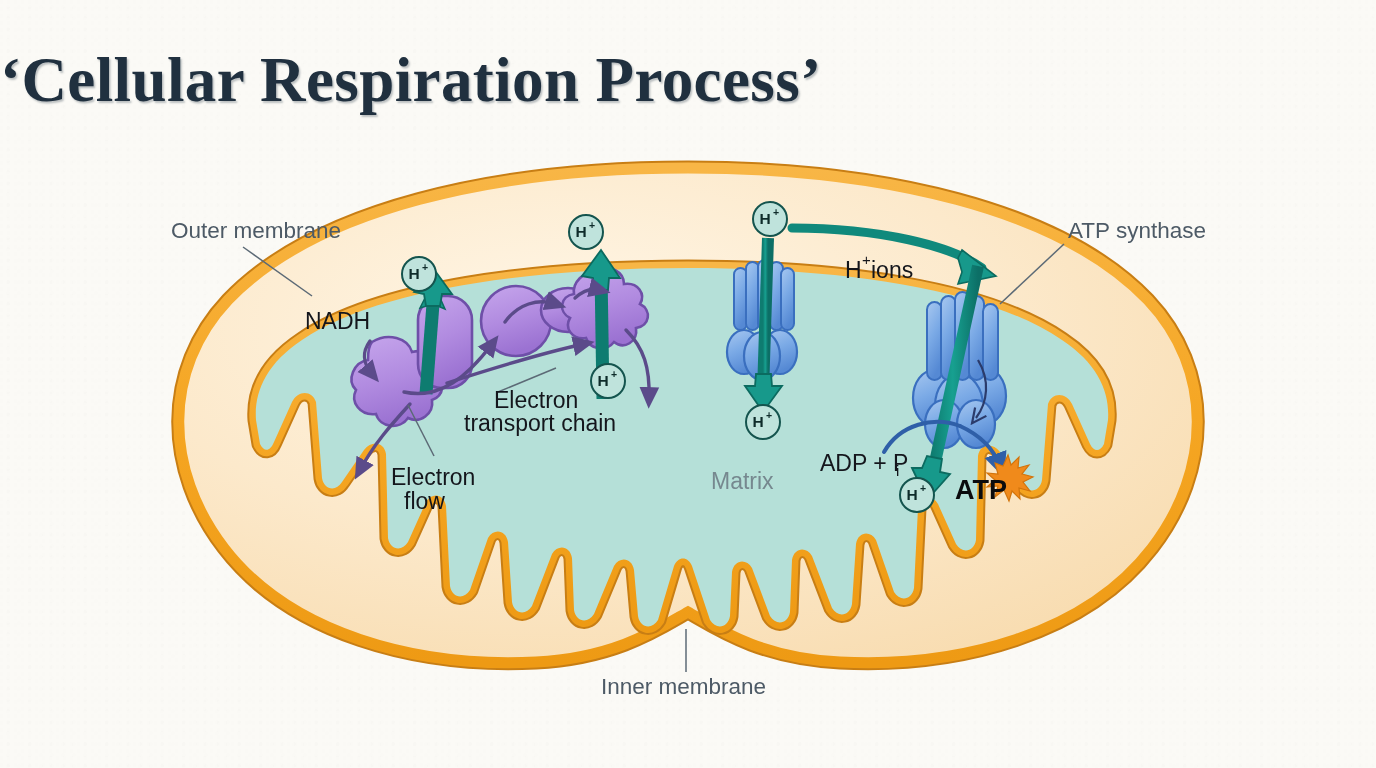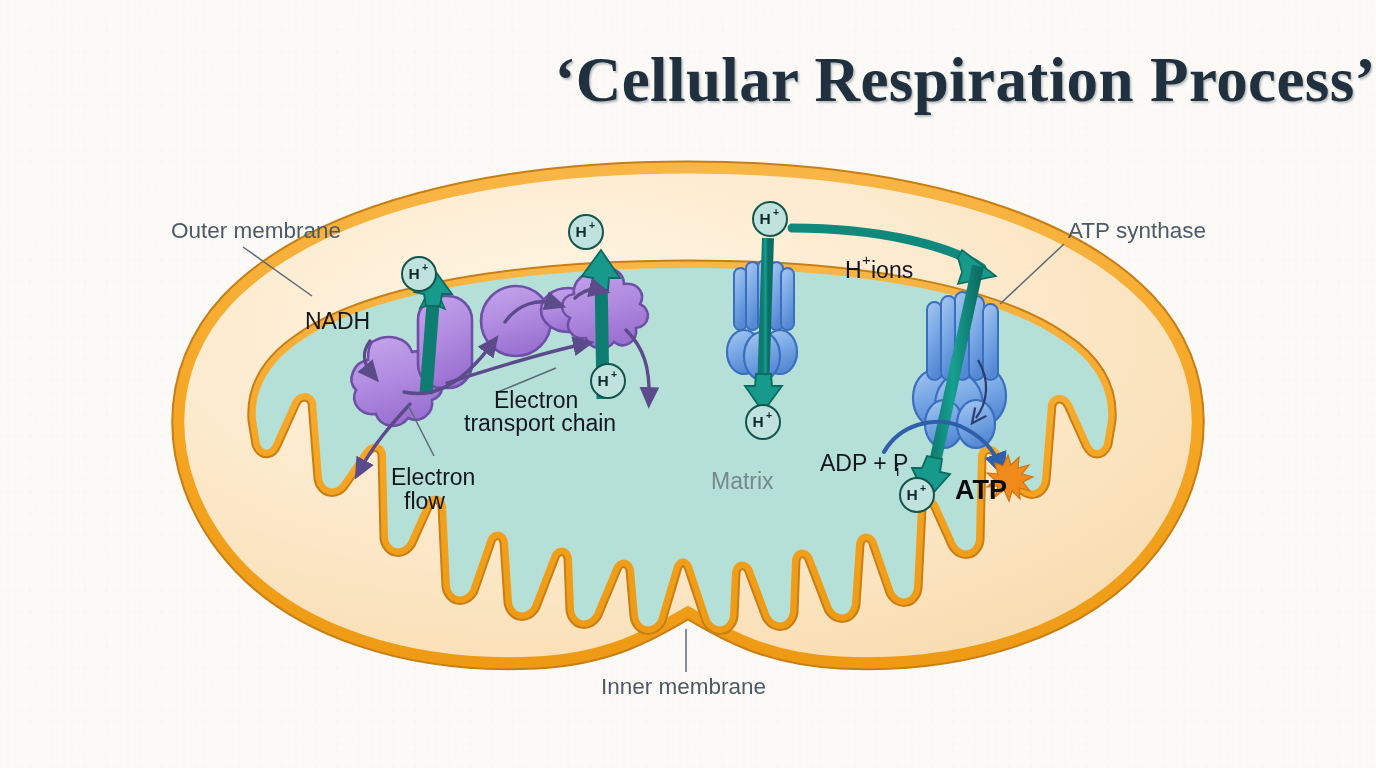--- a/index.html
+++ b/index.html
@@ -30,21 +30,21 @@
     background:
       radial-gradient(circle at 20% 30%, rgba(0,0,0,0.012) 0 2px, transparent 2px),
       radial-gradient(circle at 70% 65%, rgba(0,0,0,0.010) 0 2px, transparent 2px);
     background-size: 7px 7px, 11px 11px;
   }
   #title {
     position: absolute;
     top: 44px;
     left: 0;
     width: 1376px;
-    text-align: right;
+    text-align: left;
     font-family: "Liberation Serif", "DejaVu Serif", serif;
     font-weight: bold;
     font-size: 63px;
     letter-spacing: 0.4px;
     color: #20303f;
     text-shadow: 1.5px 2px 2px rgba(40,55,70,0.30);
     white-space: nowrap;
   }
   svg#diagram {
     position: absolute;

